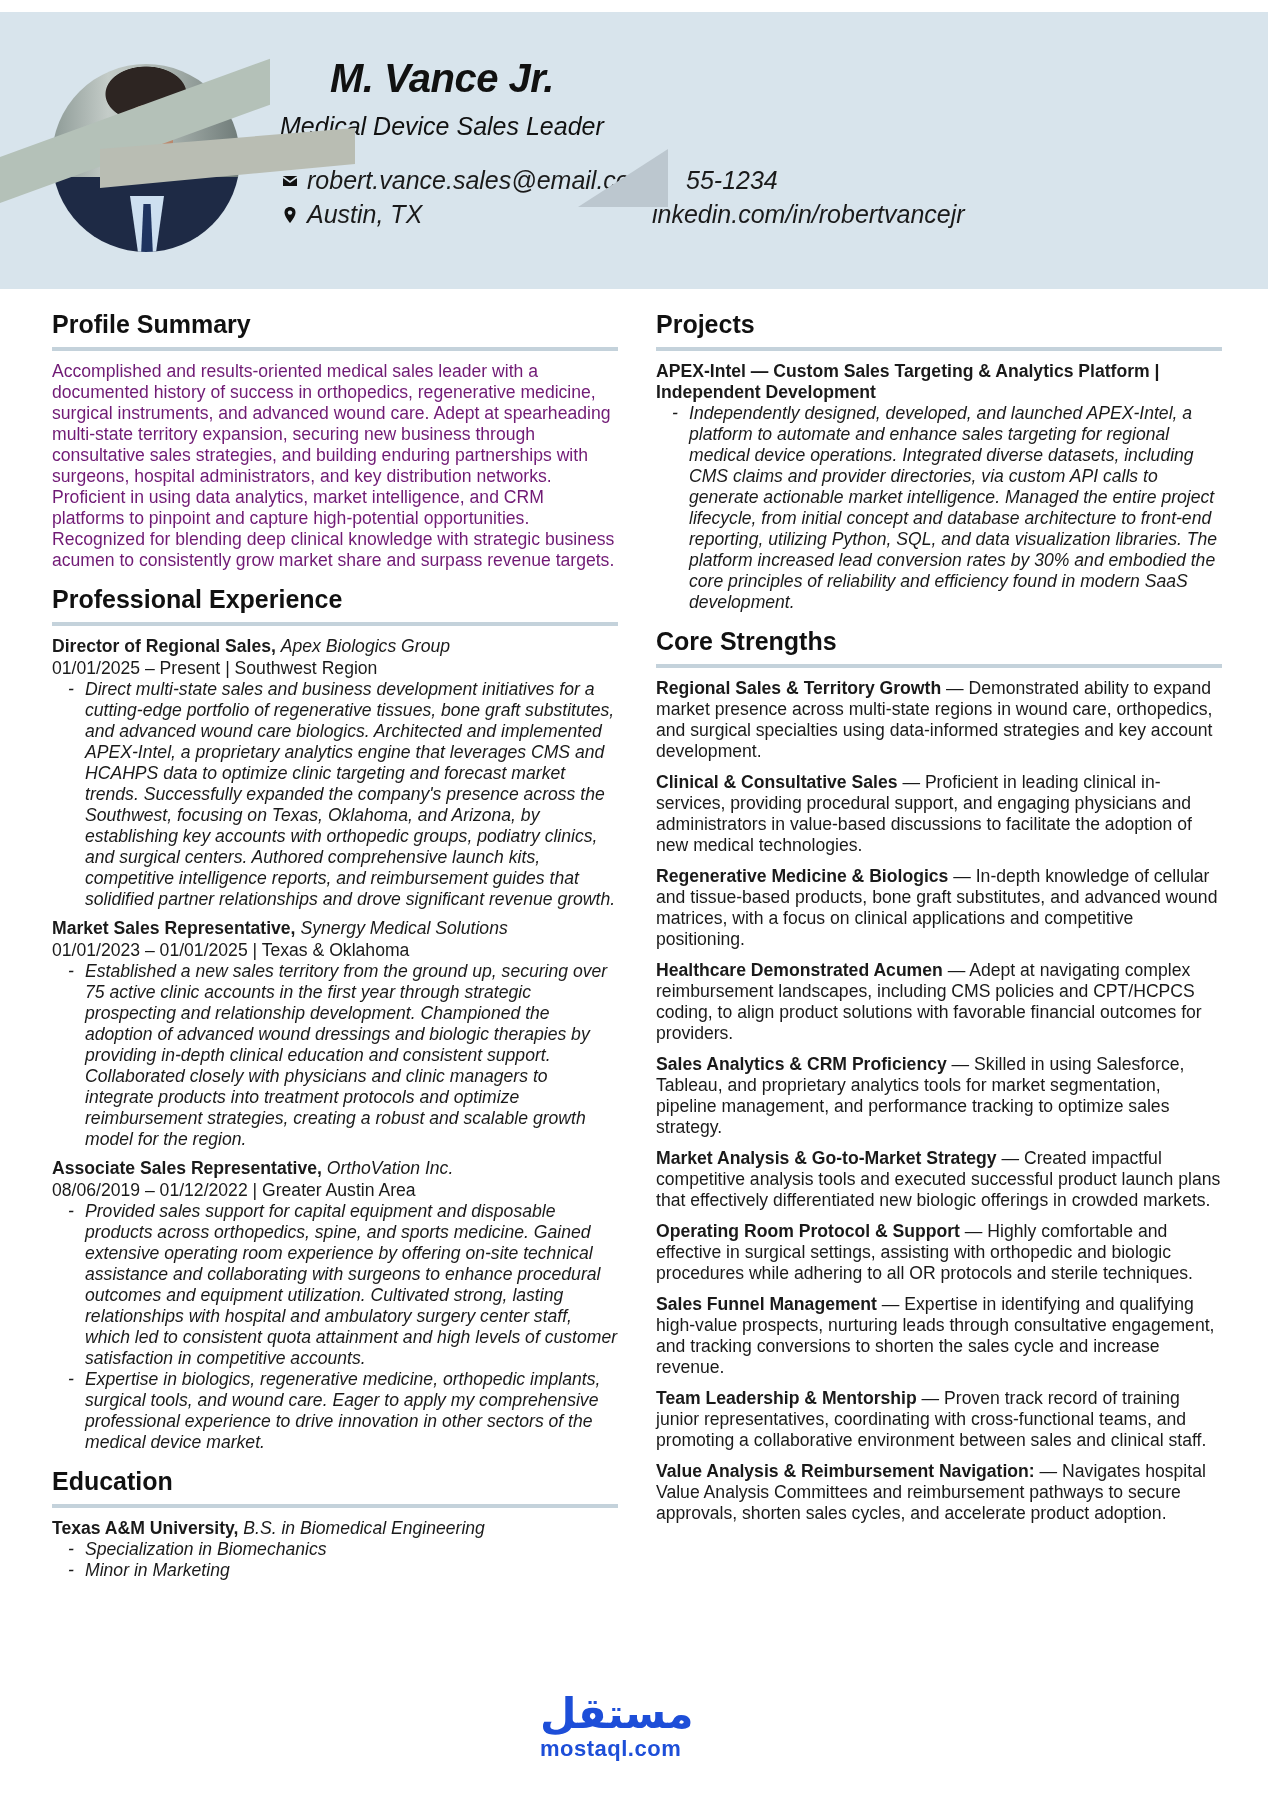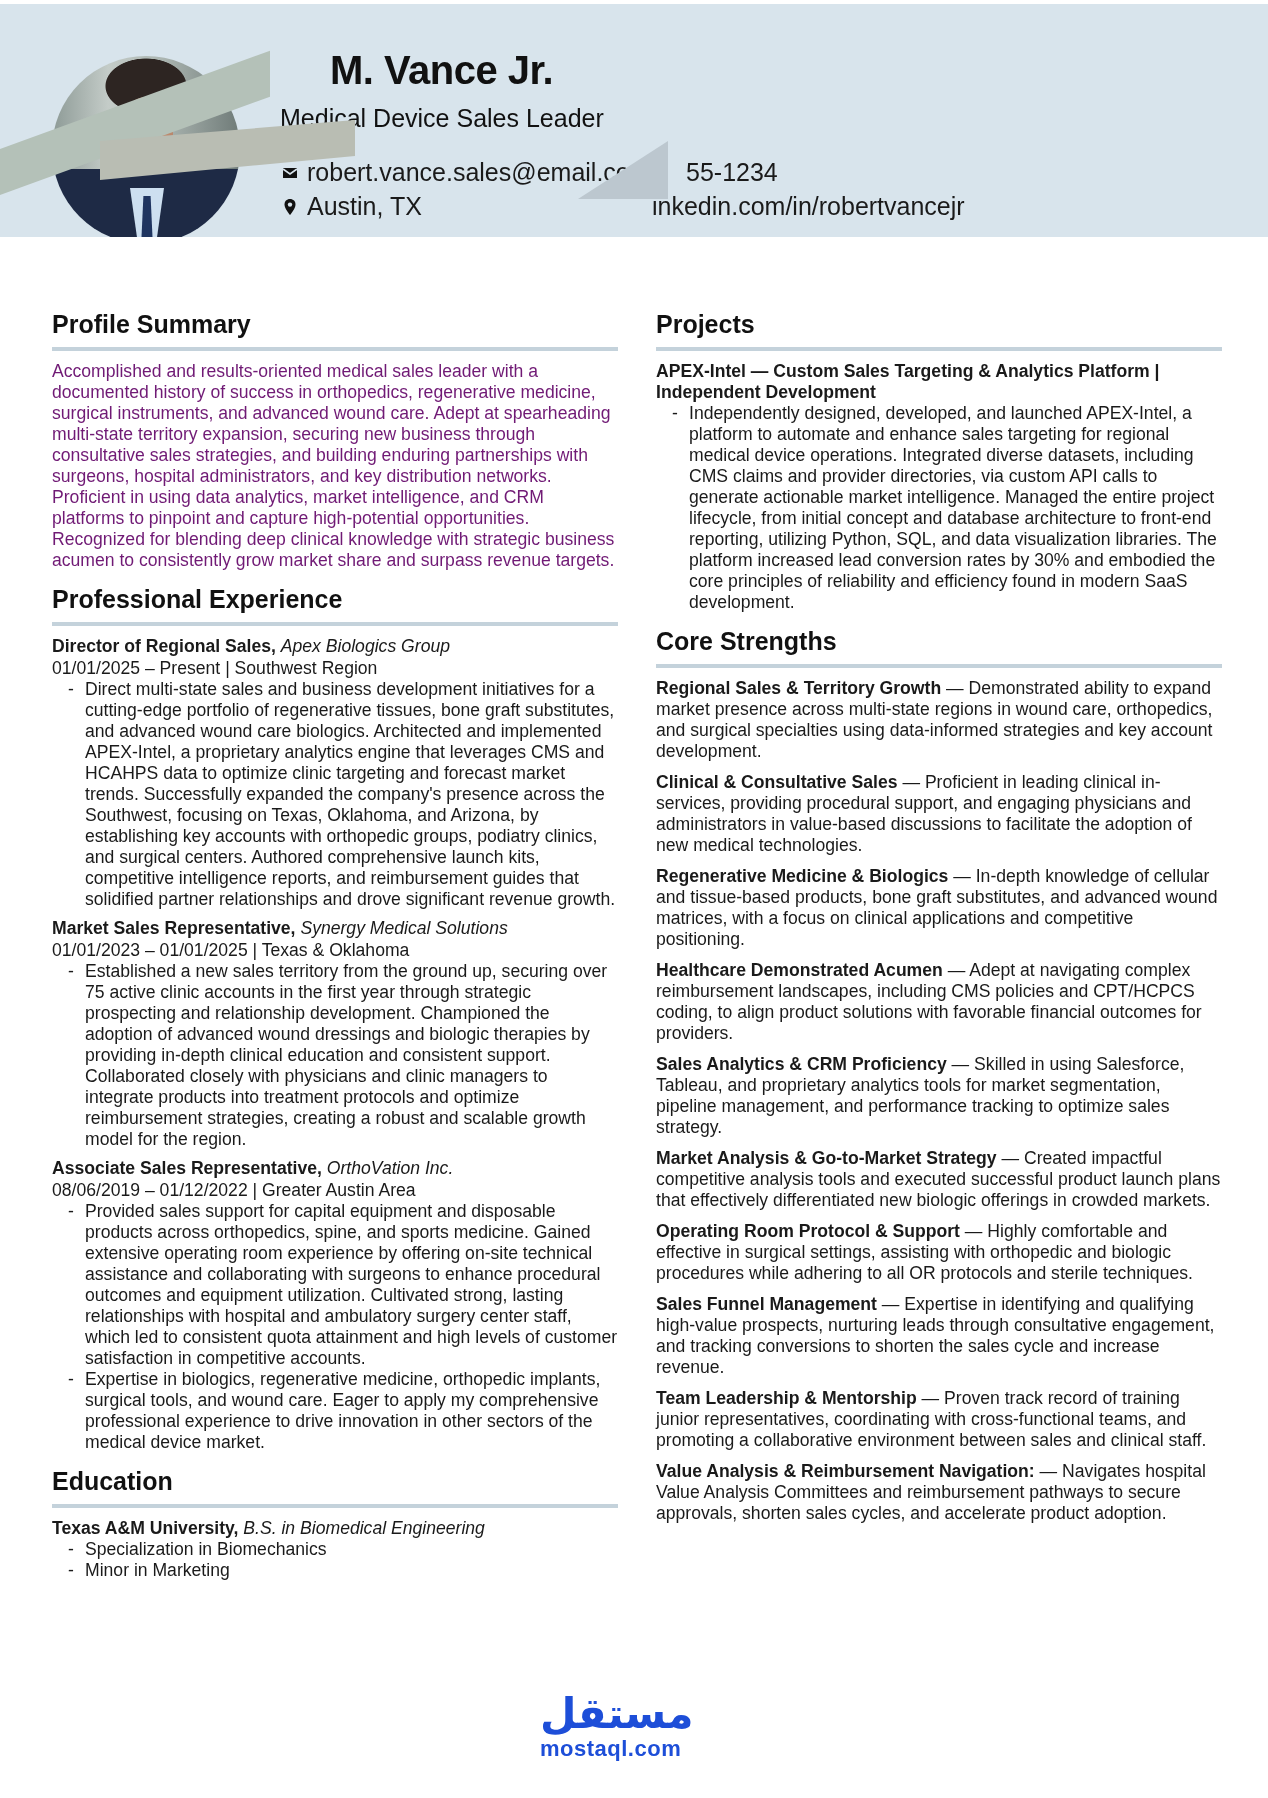--- a/index.html
+++ b/index.html
@@ -1,19 +1,19 @@
 <!DOCTYPE html>
 <html><head>
 <meta charset="utf-8">
 <style>
   * { box-sizing: border-box; margin: 0; padding: 0; }
   html, body { width: 1268px; height: 1798px; background: #ffffff; }
   body { font-family: "Liberation Sans", "DejaVu Sans", sans-serif; color: #1a1a1a; position: relative; overflow: hidden; }
 
-  .header { position: absolute; left: 0; top: 4px; width: 1268px; height: 233px; background: #d8e4ec; overflow: hidden; }
+  .header { position: absolute; left: 0; top: 12px; width: 1268px; height: 277px; background: #d8e4ec; overflow: hidden; font-style: italic; }
   .photo { position: absolute; left: 52px; top: 52px; width: 188px; height: 188px; border-radius: 50%;
     background:
       radial-gradient(ellipse 38px 48px at 50% 40%, #c99b80 0%, #b9876c 70%, transparent 72%),
       radial-gradient(ellipse 50px 34px at 50% 16%, #2d2522 0%, #2d2522 80%, transparent 82%),
       linear-gradient(180deg, transparent 0%, transparent 60%, #1e2a45 60%, #1e2a45 100%),
       linear-gradient(90deg, #8d9a96 0%, #c4ccc8 30%, #aab4b0 60%, #6f7b78 100%);
     overflow: hidden; }
   .photo .shirt { position: absolute; left: 78px; top: 132px; width: 34px; height: 60px; background: #cddff0; clip-path: polygon(0 0, 100% 0, 75% 100%, 25% 100%); }
   .photo .tie { position: absolute; left: 89px; top: 140px; width: 12px; height: 52px; background: #1f3460; clip-path: polygon(20% 0, 80% 0, 100% 100%, 0 100%); }
 
@@ -31,21 +31,21 @@
   .col-right { left: 656px; width: 566px; }
 
   .sec-title { font-size: 25px; font-weight: 700; color: #111; padding-bottom: 8px; border-bottom: 4px solid #c4d2db; margin-bottom: 10px; }
   .para { font-size: 17.6px; line-height: 21px; color: #701a75; }
   .job { margin-bottom: 8px; }
   .job-head { font-size: 17.6px; line-height: 21px; }
   .job-head b { font-weight: 700; margin-top: 29px; }
   .job-head i { font-style: italic; }
   .job-meta { font-size: 17.6px; line-height: 22px; }
   ul.dash { list-style: none; padding-left: 33px; }
-  ul.dash li { position: relative; font-size: 17.6px; line-height: 21px; }
+  ul.dash li { position: relative; font-size: 17.6px; line-height: 21px; font-style: italic; }
   ul.dash li::before { content: "-"; position: absolute; left: -17px; top: 0; }
 
   .strength { font-size: 17.6px; line-height: 21px; margin-bottom: 10px; }
   .strength b { font-weight: 700; }
 
   .watermark { position: absolute; left: 540px; top: 1692px; width: 190px; text-align: left; color: #1d4ed8; }
   .watermark .ar { font-size: 42px; font-weight: 700; font-family: "DejaVu Sans", sans-serif; line-height: 44px; }
   .watermark .en { font-size: 22px; font-weight: 700; line-height: 26px; letter-spacing: 0.5px; }
 </style>
 </head>

